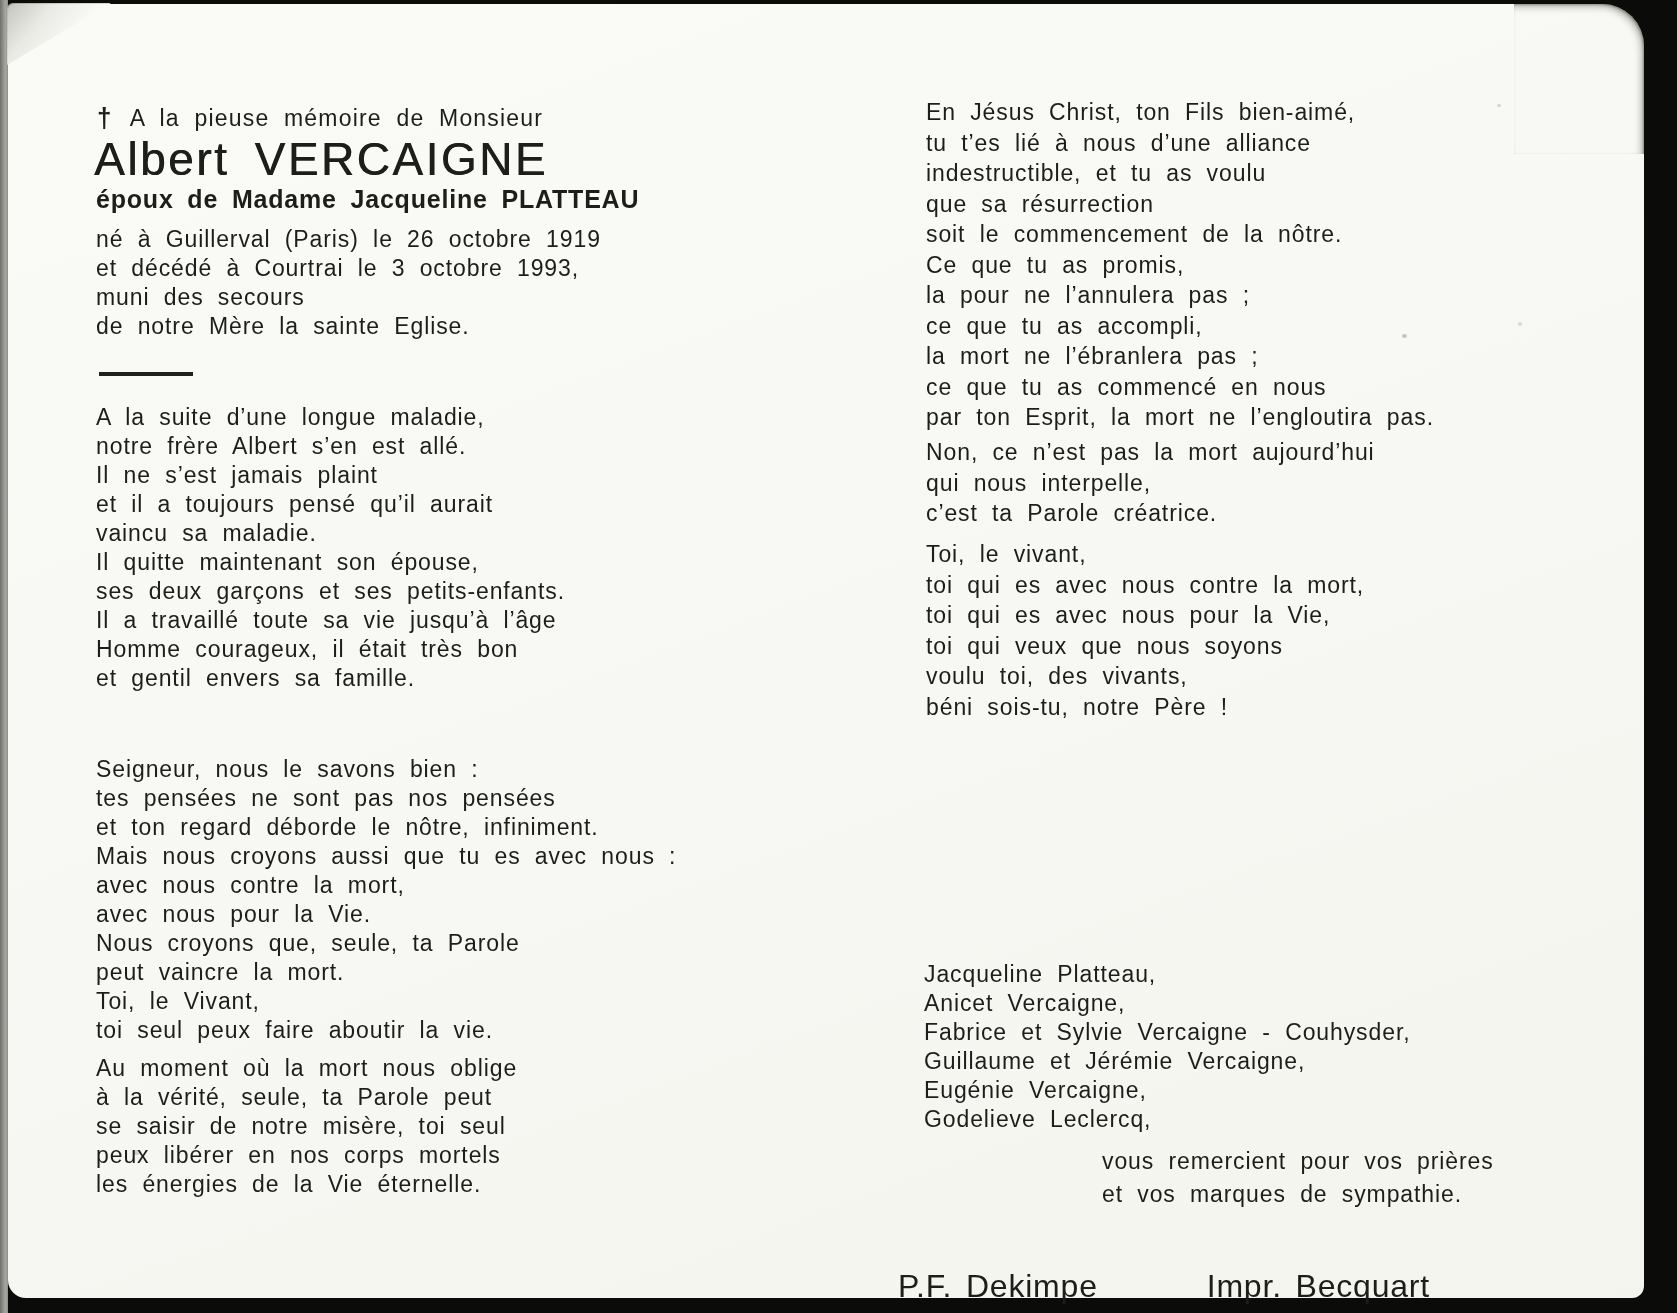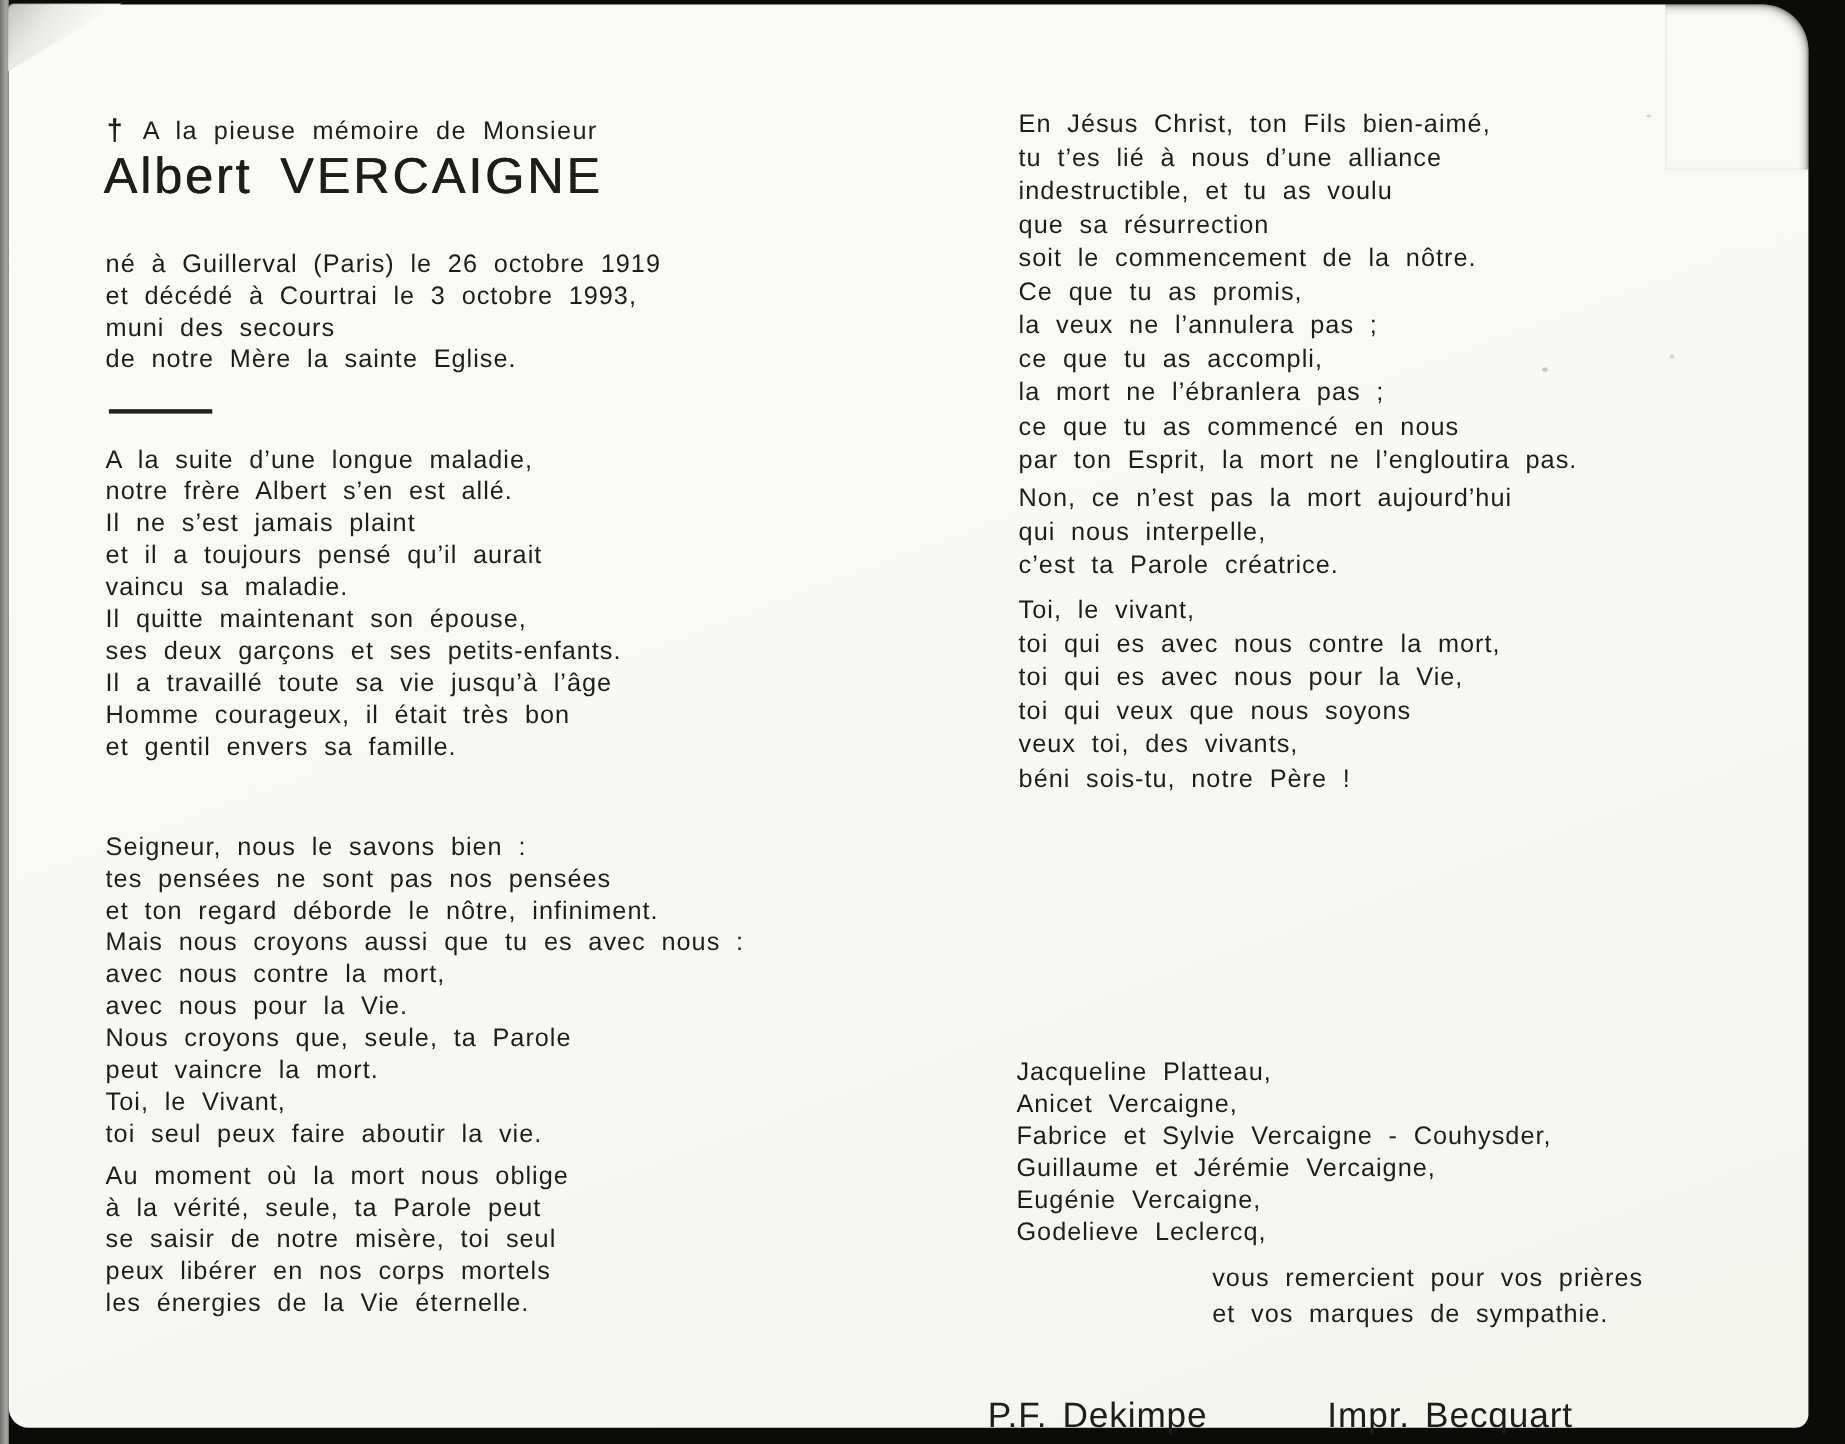--- a/index.html
+++ b/index.html
@@ -89,20 +89,21 @@
     <div class="speck s3"></div>
     <div class="speck s4"></div>
 
     <div class="block mem-line">
       <span class="cross">†</span>
       <span>A la pieuse mémoire de Monsieur</span>
     </div>
 
     <h1 class="block deceased-name">Albert VERCAIGNE</h1>
 
+    <div class="block spouse-line">époux de Madame Jacqueline PLATTEAU</div>
 
     <div class="block para vitals">
         <div class="line">né à Guillerval (Paris) le 26 octobre 1919</div>
         <div class="line">et décédé à Courtrai le 3 octobre 1993,</div>
         <div class="line">muni des secours</div>
         <div class="line">de notre Mère la sainte Eglise.</div>
       </div>
 
     <div class="rule"></div>
 
@@ -138,37 +139,37 @@
         <div class="line">les énergies de la Vie éternelle.</div>
       </div>
 
     <div class="block para rpara rpara1">
         <div class="line">En Jésus Christ, ton Fils bien-aimé,</div>
         <div class="line">tu t’es lié à nous d’une alliance</div>
         <div class="line">indestructible, et tu as voulu</div>
         <div class="line">que sa résurrection</div>
         <div class="line">soit le commencement de la nôtre.</div>
         <div class="line">Ce que tu as promis,</div>
-        <div class="line">la veux ne l’annulera pas ;</div>
+        <div class="line">la pour ne l’annulera pas ;</div>
         <div class="line">ce que tu as accompli,</div>
         <div class="line">la mort ne l’ébranlera pas ;</div>
         <div class="line">ce que tu as commencé en nous</div>
         <div class="line">par ton Esprit, la mort ne l’engloutira pas.</div>
       </div>
     <div class="block para rpara rpara2">
         <div class="line">Non, ce n’est pas la mort aujourd’hui</div>
         <div class="line">qui nous interpelle,</div>
         <div class="line">c’est ta Parole créatrice.</div>
       </div>
     <div class="block para rpara rpara3">
         <div class="line">Toi, le vivant,</div>
         <div class="line">toi qui es avec nous contre la mort,</div>
         <div class="line">toi qui es avec nous pour la Vie,</div>
         <div class="line">toi qui veux que nous soyons</div>
-        <div class="line">veux toi, des vivants,</div>
+        <div class="line">voulu toi, des vivants,</div>
         <div class="line">béni sois-tu, notre Père !</div>
       </div>
 
     <div class="block para names">
         <div class="line">Jacqueline Platteau,</div>
         <div class="line">Anicet Vercaigne,</div>
         <div class="line">Fabrice et Sylvie Vercaigne - Couhysder,</div>
         <div class="line">Guillaume et Jérémie Vercaigne,</div>
         <div class="line">Eugénie Vercaigne,</div>
         <div class="line">Godelieve Leclercq,</div>

